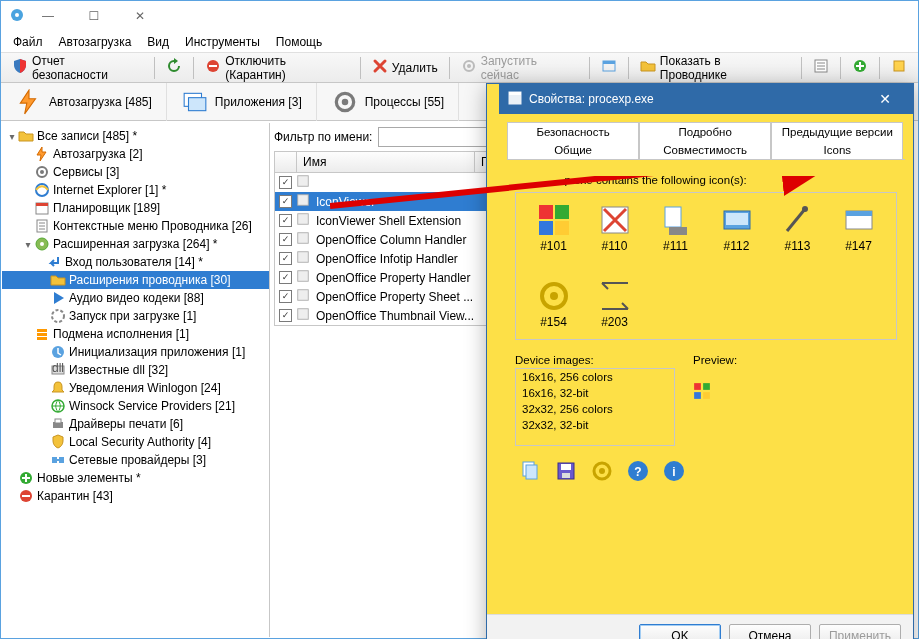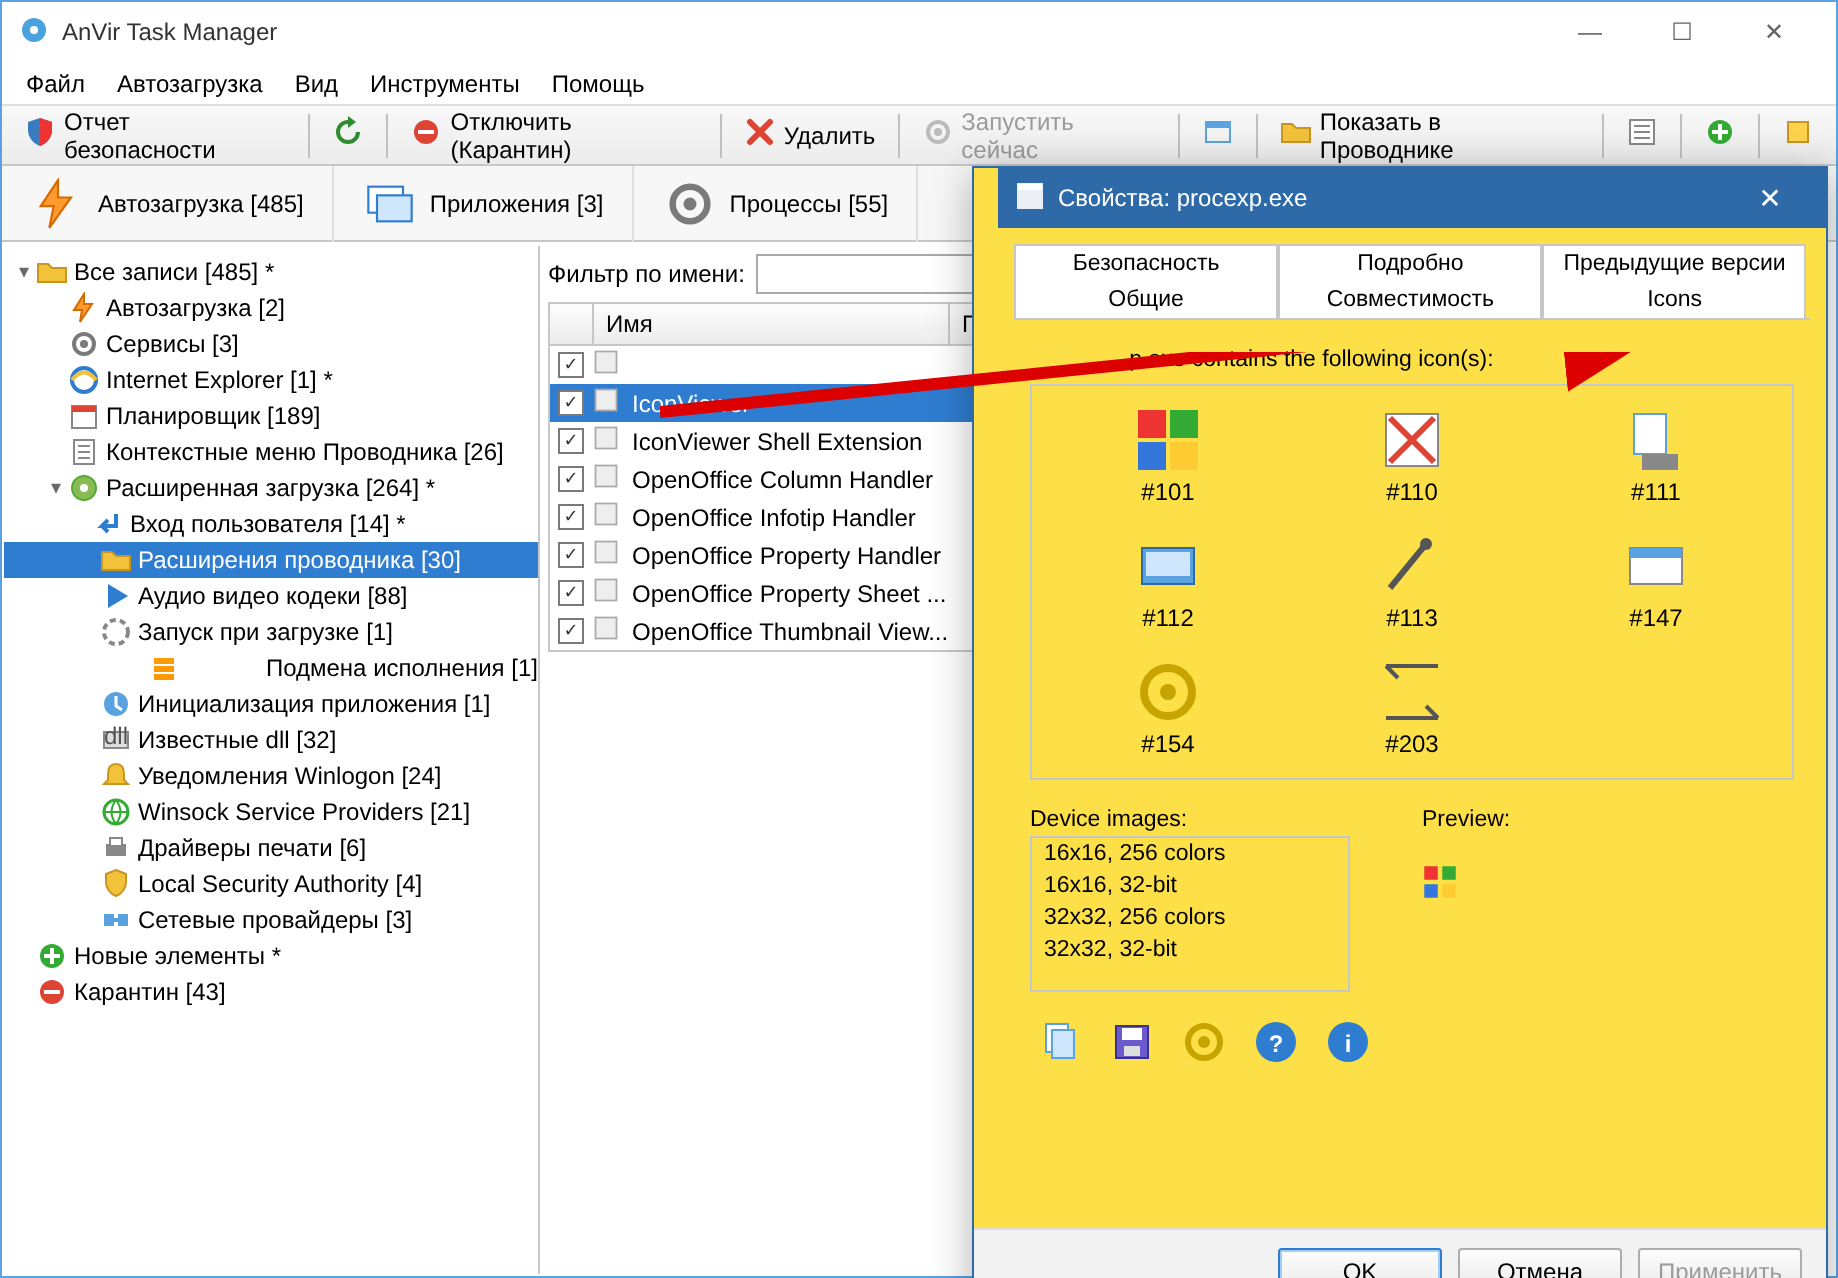--- a/index.html
+++ b/index.html
@@ -41,21 +41,21 @@
   .dlg{position:absolute;left:486px;top:83px;width:428px;height:574px;background:#fde047;border:1px solid #2f6aa8;box-shadow:0 4px 20px rgba(0,0,0,.3);padding-left:12px;}
   .dlg .dtitle{height:30px;background:#2f6aa8;color:#fff;display:flex;align-items:center;padding:0 8px;}
   .dlg .dtitle .t{flex:1;padding-left:6px;}
   .dlg .dclose{width:40px;height:30px;display:flex;align-items:center;justify-content:center;font-size:14px;cursor:default;}
   .dlg .tabs{display:flex;flex-wrap:wrap;padding:8px 8px 0 8px;}
   .dlg .tab{border:1px solid #c7c7c7;border-bottom:none;padding:3px 0;text-align:center;background:#fff;cursor:default;font-size:11.5px;width:33.2%;}
   .dlg .tab.row2{border-top:none;}
   .dlg .tab.active{background:#fff;position:relative;z-index:2;}
   .dlg .tabline{height:1px;background:#c7c7c7;margin:0 8px;}
   .dlg .body{padding:10px 16px;}
-  .iconsbox{border:1px solid #c7c7c7;padding:10px;display:grid;grid-template-columns:repeat(3,1fr);gap:13px 6px;margin-top:6px;}
+  .iconsbox{border:1px solid #c7c7c7;padding:10px;display:grid;grid-template-columns:repeat(6,1fr);gap:26px 6px;margin-top:6px;}
   .iconsbox .cell{display:flex;flex-direction:column;align-items:center;gap:2px;font-size:11.5px;}
   .iconsbox .g{width:34px;height:34px;display:flex;align-items:center;justify-content:center;}
   .devbox{border:1px solid #c7c7c7;height:78px;overflow-y:scroll;}
   .devbox div{padding:2px 6px;font-size:11.5px;}
   .btnrow{position:absolute;left:0;right:0;bottom:0;height:42px;border-top:1px solid #dcdcdc;display:flex;align-items:center;justify-content:flex-end;gap:8px;padding:0 12px;background:#f2f2f2;}
   .wbtn{min-width:82px;height:24px;border:1px solid #adadad;background:linear-gradient(#fdfdfd,#e9e9e9);border-radius:2px;display:flex;align-items:center;justify-content:center;cursor:default;}
   .wbtn.primary{border-color:#2f7dd1;box-shadow:0 0 0 1px #a3cdf3 inset;}
   .wbtn.disabled{color:#9b9b9b;}
   .actionbtns{display:flex;gap:6px;margin-top:10px;}
   .actionbtns .ab{width:30px;height:30px;display:flex;align-items:center;justify-content:center;}
@@ -69,21 +69,20 @@
 
 <div class="main-win">
 
   <div class="titlebar">
     <span class="ic">
       <svg class="ic-svg" viewBox="0 0 16 16">
           <circle cx="8" cy="8" r="6" fill="#4aa3df"></circle>
           <circle cx="8" cy="8" r="2" fill="#fff"></circle>
         </svg>
     </span>
-    <span class="title">AnVir Task Manager</span>
     <div class="winbtn">—</div>
     <div class="winbtn">☐</div>
     <div class="winbtn">✕</div>
   </div>
 
   <div class="menubar">
     <span>Файл</span>
     <span>Автозагрузка</span>
     <span>Вид</span>
     <span>Инструменты</span>
@@ -293,21 +292,21 @@
           </div>
           <div class="tnode" style="padding-left: 36px;">
             <span class="twig"></span>
             <span class="ic">
               <svg class="ic-svg" viewBox="0 0 16 16">
                 <circle cx="8" cy="8" r="6" fill="none" stroke="#888" stroke-width="2" stroke-dasharray="3 2"></circle>
               </svg>
             </span>
             <span>Запуск при загрузке [1]</span>
           </div>
-          <div class="tnode" style="padding-left: 20px; justify-content: space-between;">
+          <div class="tnode" style="padding-left: 20px;">
             <span class="twig"></span>
             <span class="ic">
               <svg class="ic-svg" viewBox="0 0 16 16">
                 <rect x="3" y="3" width="10" height="3" fill="#f90"></rect>
                 <rect x="3" y="7" width="10" height="3" fill="#f90"></rect>
                 <rect x="3" y="11" width="10" height="3" fill="#f90"></rect>
               </svg>
             </span>
             <span>Подмена исполнения [1]</span>
           </div>
@@ -575,21 +574,21 @@
           <div class="g">
             <svg width="34" height="34" viewBox="0 0 34 34">
               <path d="M4 4h26M4 4l6 6M4 4l6-0" stroke="#555" stroke-width="2" fill="none"></path>
               <path d="M30 30H4M30 30l-6-6" stroke="#555" stroke-width="2" fill="none"></path>
             </svg>
           </div>
           <span>#203</span>
         </div>
       </div>
 
-    <div style="display:flex;gap:36px;margin-top:14px">
+    <div style="display:flex;gap:18px;margin-top:14px">
       <div style="width:160px">
         <div style="font-size:11.5px;margin-bottom:2px">Device images:</div>
         <div class="devbox" id="devbox">
             <div>16x16, 256 colors</div>
             <div>16x16, 32-bit</div>
             <div>32x32, 256 colors</div>
             <div>32x32, 32-bit</div>
           </div>
       </div>
       <div>

